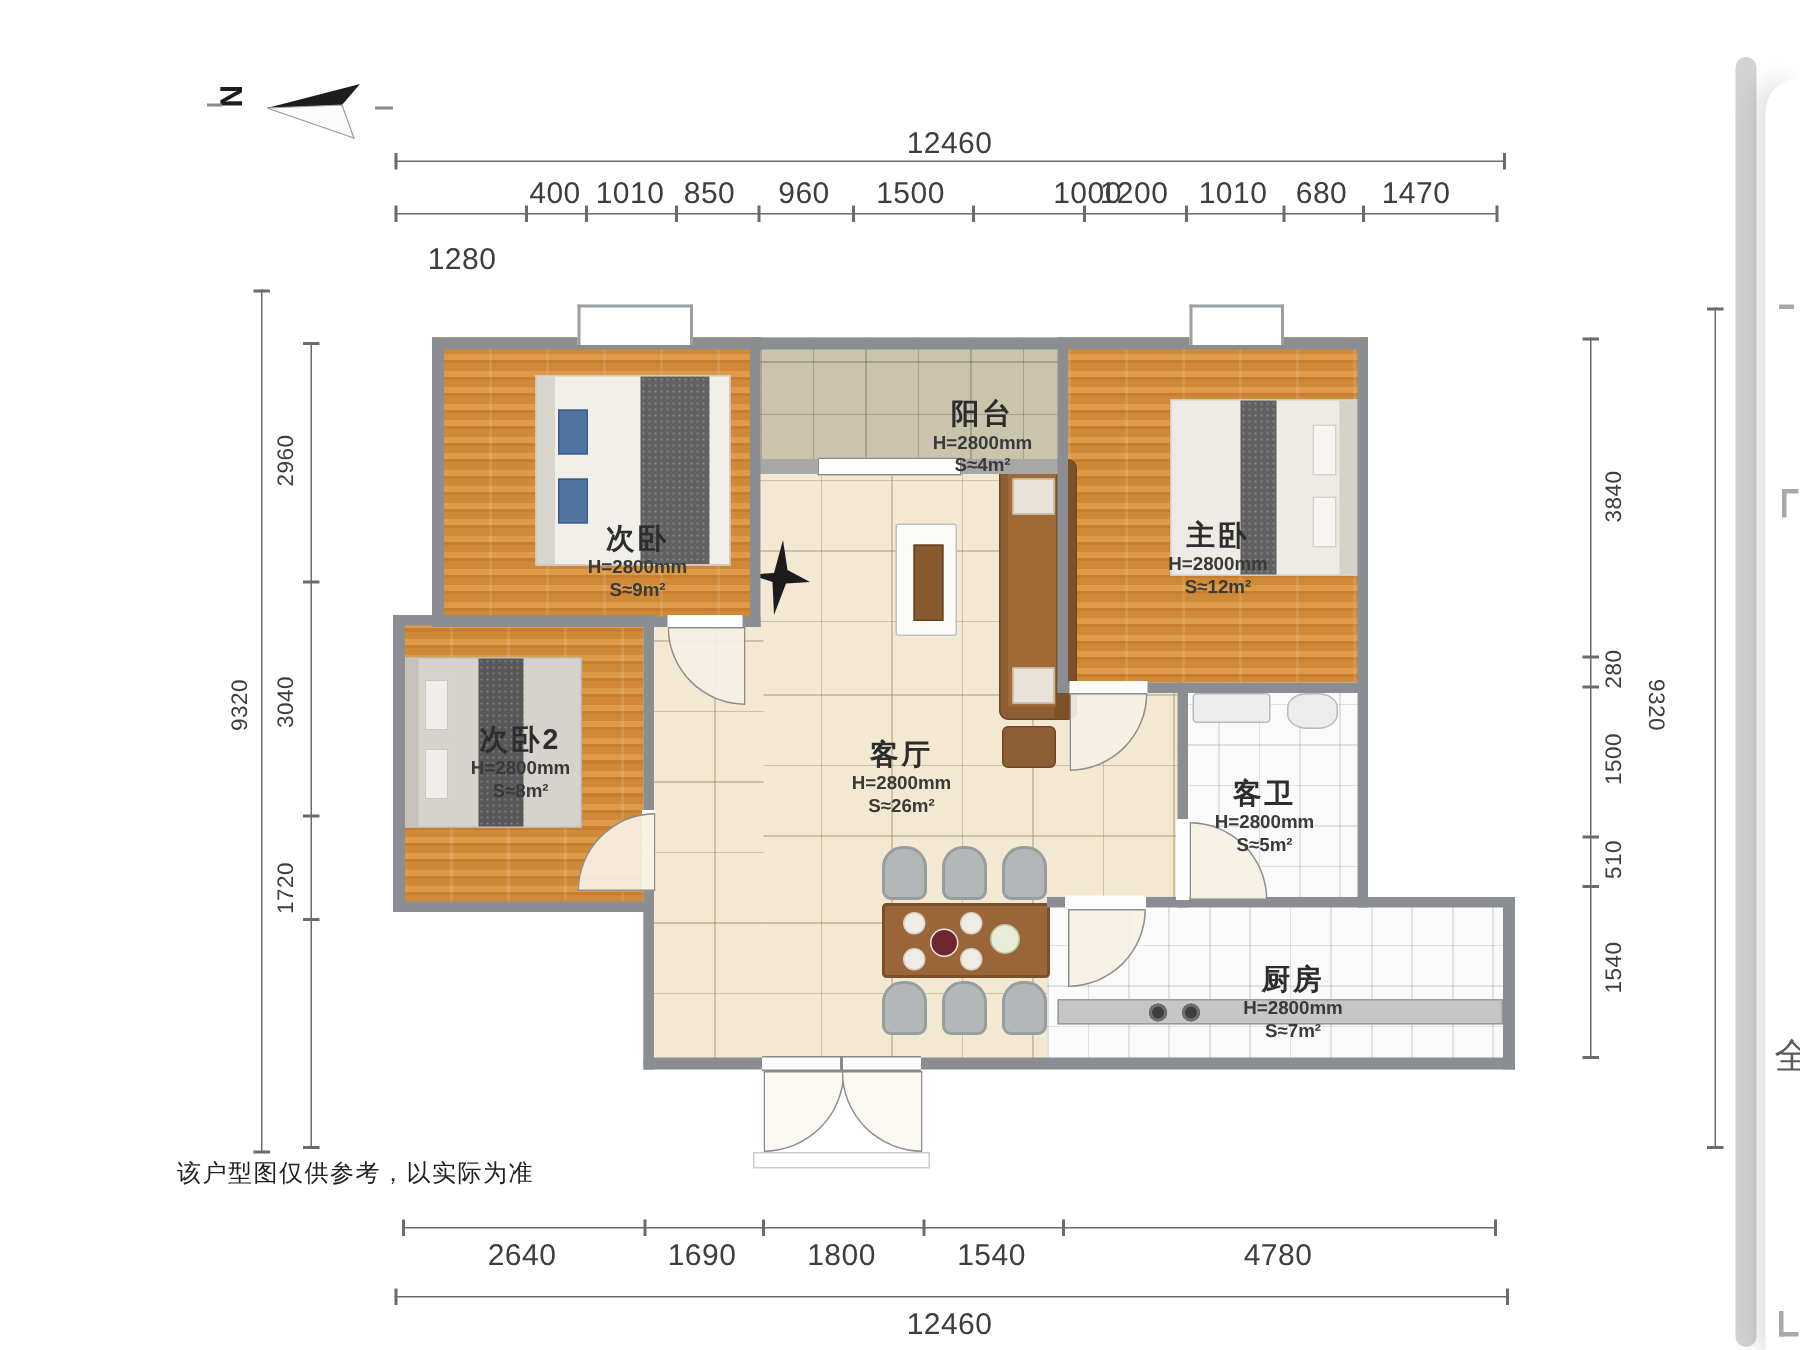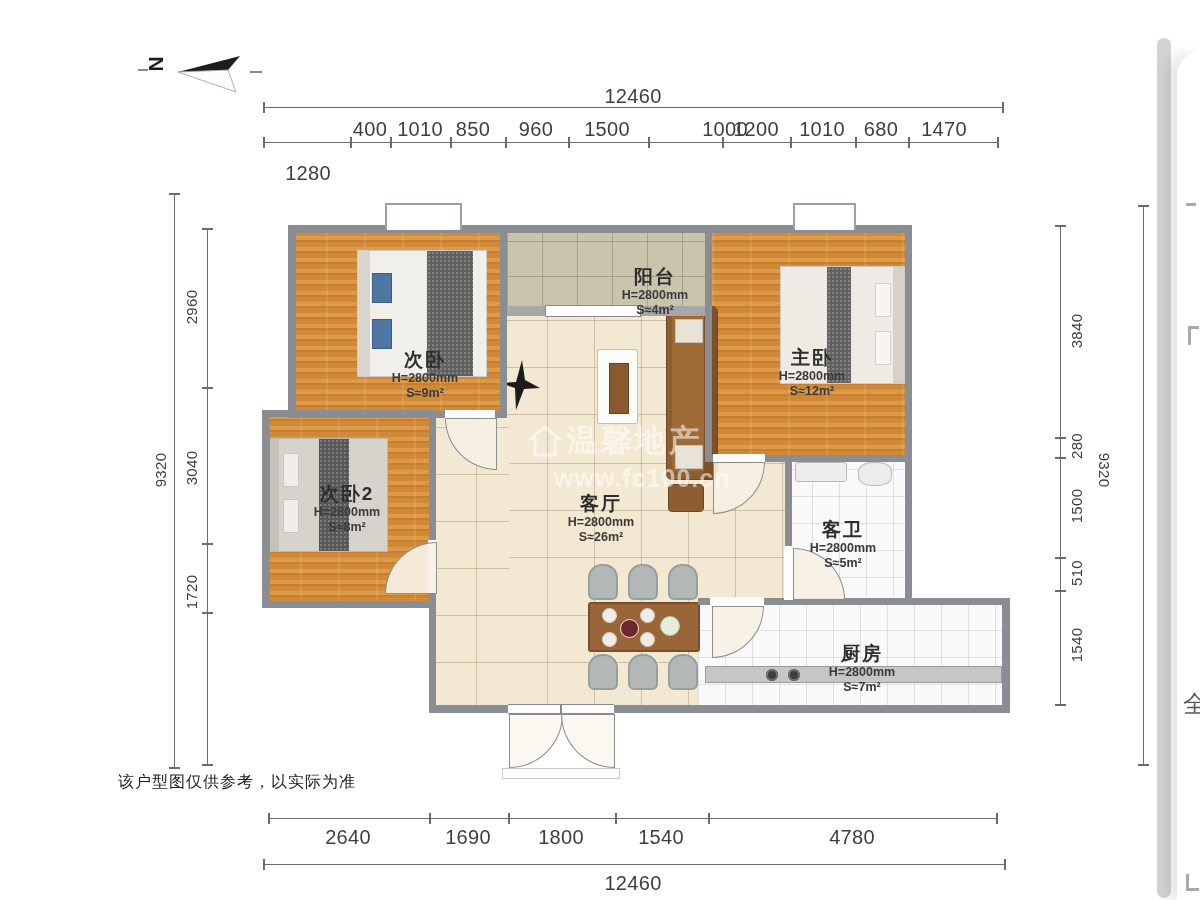--- a/index.html
+++ b/index.html
@@ -285,27 +285,20 @@
   <span class="dlv" style="left:1076px;top:331px;">3840</span>
   <span class="dlv" style="left:1076px;top:446px;">280</span>
   <span class="dlv" style="left:1076px;top:506px;">1500</span>
   <span class="dlv" style="left:1076px;top:573px;">510</span>
   <span class="dlv" style="left:1076px;top:645px;">1540</span>
   <div class="ln" style="left:1143px;top:205px;width:1px;height:560px;"></div>
   <span class="tkh" style="left:1138px;top:205px;"></span>
   <span class="tkh" style="left:1138px;top:764px;"></span>
   <span class="dlv2" style="left:1104px;top:470px;">9320</span>
 
-  <div class="wm" style="left:528px;top:420px;width:200px;">
-    <svg width="34" height="32" viewBox="0 0 34 32" style="vertical-align:middle;opacity:0.9;">
-      <path d="M17 2 L32 14 L27 14 L27 30 L7 30 L7 14 L2 14 Z" fill="none" stroke="rgba(255,255,255,0.6)" stroke-width="3"></path>
-    </svg>
-    <span style="font-size:31px;font-weight:700;letter-spacing:3px;vertical-align:middle;">温馨地产</span>
-    <div style="font-size:25px;font-weight:700;letter-spacing:1px;margin-left:26px;margin-top:2px;">www.fc100.cn</div>
-  </div>
 
   <div class="disclaimer" style="left:118px;top:772px;">该户型图仅供参考，以实际为准</div>
 
   <div class="abs" style="left:1157px;top:38px;width:14px;height:860px;background:#d3d3d3;border-radius:7px;z-index:30;"></div>
   <div class="abs" style="left:1177px;top:52px;width:23px;height:848px;background:#ffffff;border-radius:26px 0 0 0;box-shadow:-8px 0 16px rgba(0,0,0,0.12);z-index:31;"></div>
   <div class="abs" style="left:1186px;top:203px;width:10px;height:3px;background:#a9a9a9;z-index:32;"></div>
   <div class="abs" style="left:1188px;top:326px;width:8px;height:16px;border-left:3px solid #a9a9a9;border-top:3px solid #a9a9a9;z-index:32;"></div>
   <span class="abs" style="left:1183px;top:688px;font-size:24px;color:#5a5a5a;z-index:32;">全</span>
   <div class="abs" style="left:1186px;top:874px;width:10px;height:14px;border-left:3px solid #a9a9a9;border-bottom:3px solid #a9a9a9;z-index:32;"></div>
 

